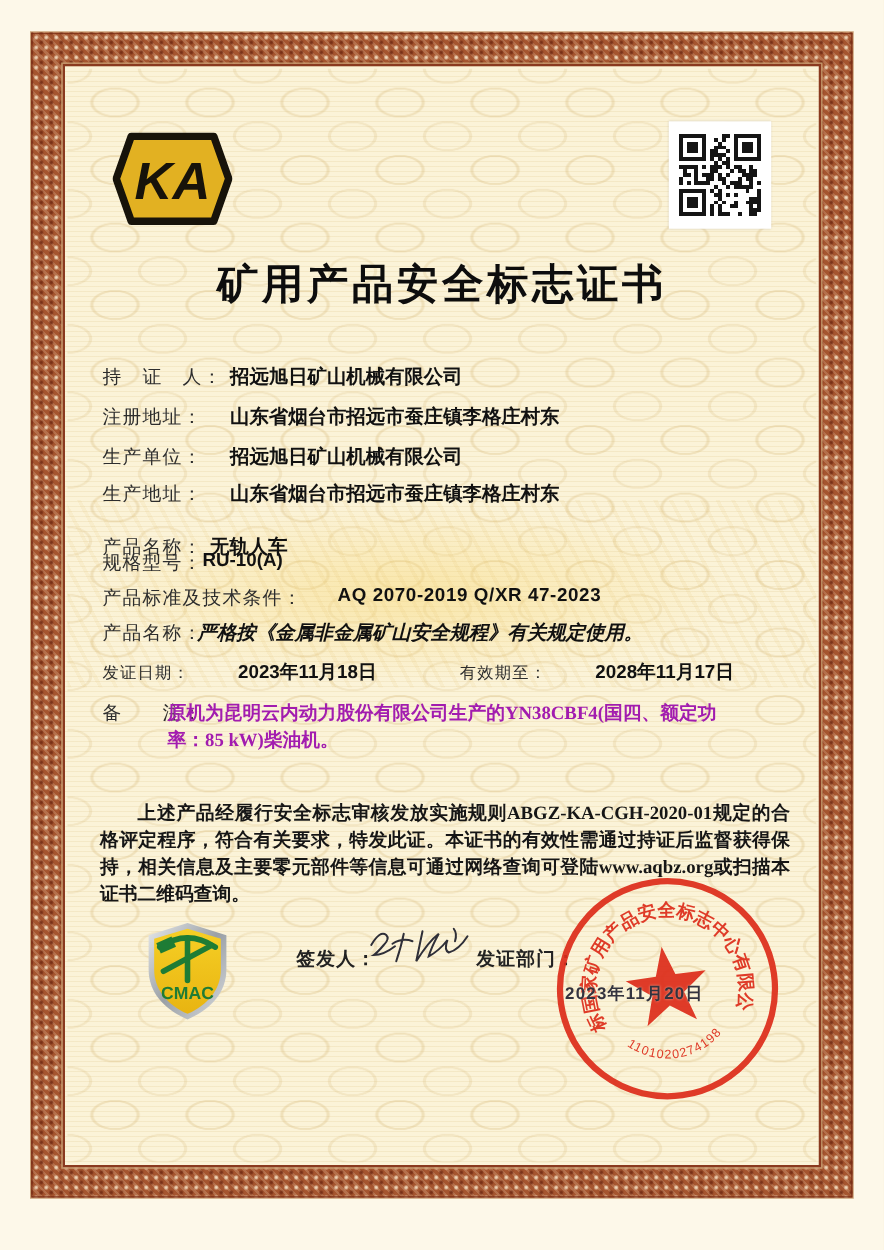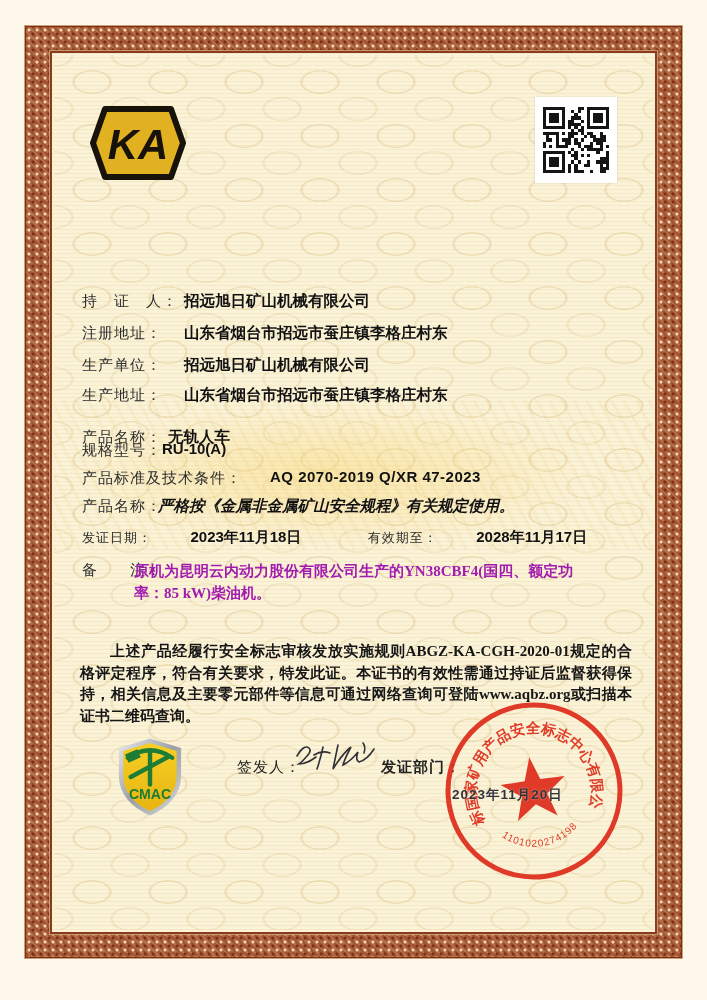--- a/index.html
+++ b/index.html
@@ -87,21 +87,21 @@
                font-family:"Liberation Serif",serif;font-weight:bold;font-size:15px;color:#a21caf;line-height:22px;}
 
   .statement{
     position:absolute;left:80px;top:641px;width:552px;
     font-family:"Liberation Serif",serif;font-weight:bold;font-size:15px;color:#161616;
     line-height:21.5px;text-align:justify;text-indent:2em;
   }
 
   
   .cmac{position:absolute;left:112px;top:737px;width:76px;height:80px;}
-  .sign-label{position:absolute;left:237px;top:758px;font-size:15px;font-weight:normal;color:#222;letter-spacing:1px;}
+  .sign-label{position:absolute;left:237px;top:758px;font-size:15px;font-weight:bold;color:#222;letter-spacing:1px;}
   .signature{position:absolute;left:292px;top:738px;}
   .dept-label{position:absolute;left:381px;top:758px;font-size:15px;font-weight:bold;color:#222;letter-spacing:1px;}
   .seal{position:absolute;left:441px;top:698px;width:186px;height:186px;transform:rotate(-8deg);opacity:.92;}
   .seal-date{
     position:absolute;left:452px;top:786px;z-index:6;
     font-size:13.5px;font-weight:bold;color:#33333f;letter-spacing:1px;white-space:nowrap;
     text-shadow:0 0 2px rgba(251,243,216,.6);
   }
 </style>
 </head>
@@ -251,20 +251,21 @@
           <rect x="2" y="2" width="3" height="3" fill="#151515"></rect>
           <rect x="14" y="0" width="7" height="7" fill="#151515"></rect>
           <rect x="15" y="1" width="5" height="5" fill="#ffffff"></rect>
           <rect x="16" y="2" width="3" height="3" fill="#151515"></rect>
           <rect x="0" y="14" width="7" height="7" fill="#151515"></rect>
           <rect x="1" y="15" width="5" height="5" fill="#ffffff"></rect>
           <rect x="2" y="16" width="3" height="3" fill="#151515"></rect>
         </svg>
     </div>
 
+    <div class="title">矿用产品安全标志证书</div>
 
     <div class="row r0">
       <span class="lbl">持　证　人：</span>
       <span class="val">招远旭日矿山机械有限公司</span>
     </div>
     <div class="row r1">
       <span class="lbl">注册地址：</span>
       <span class="val">山东省烟台市招远市蚕庄镇李格庄村东</span>
     </div>
     <div class="row r2">

